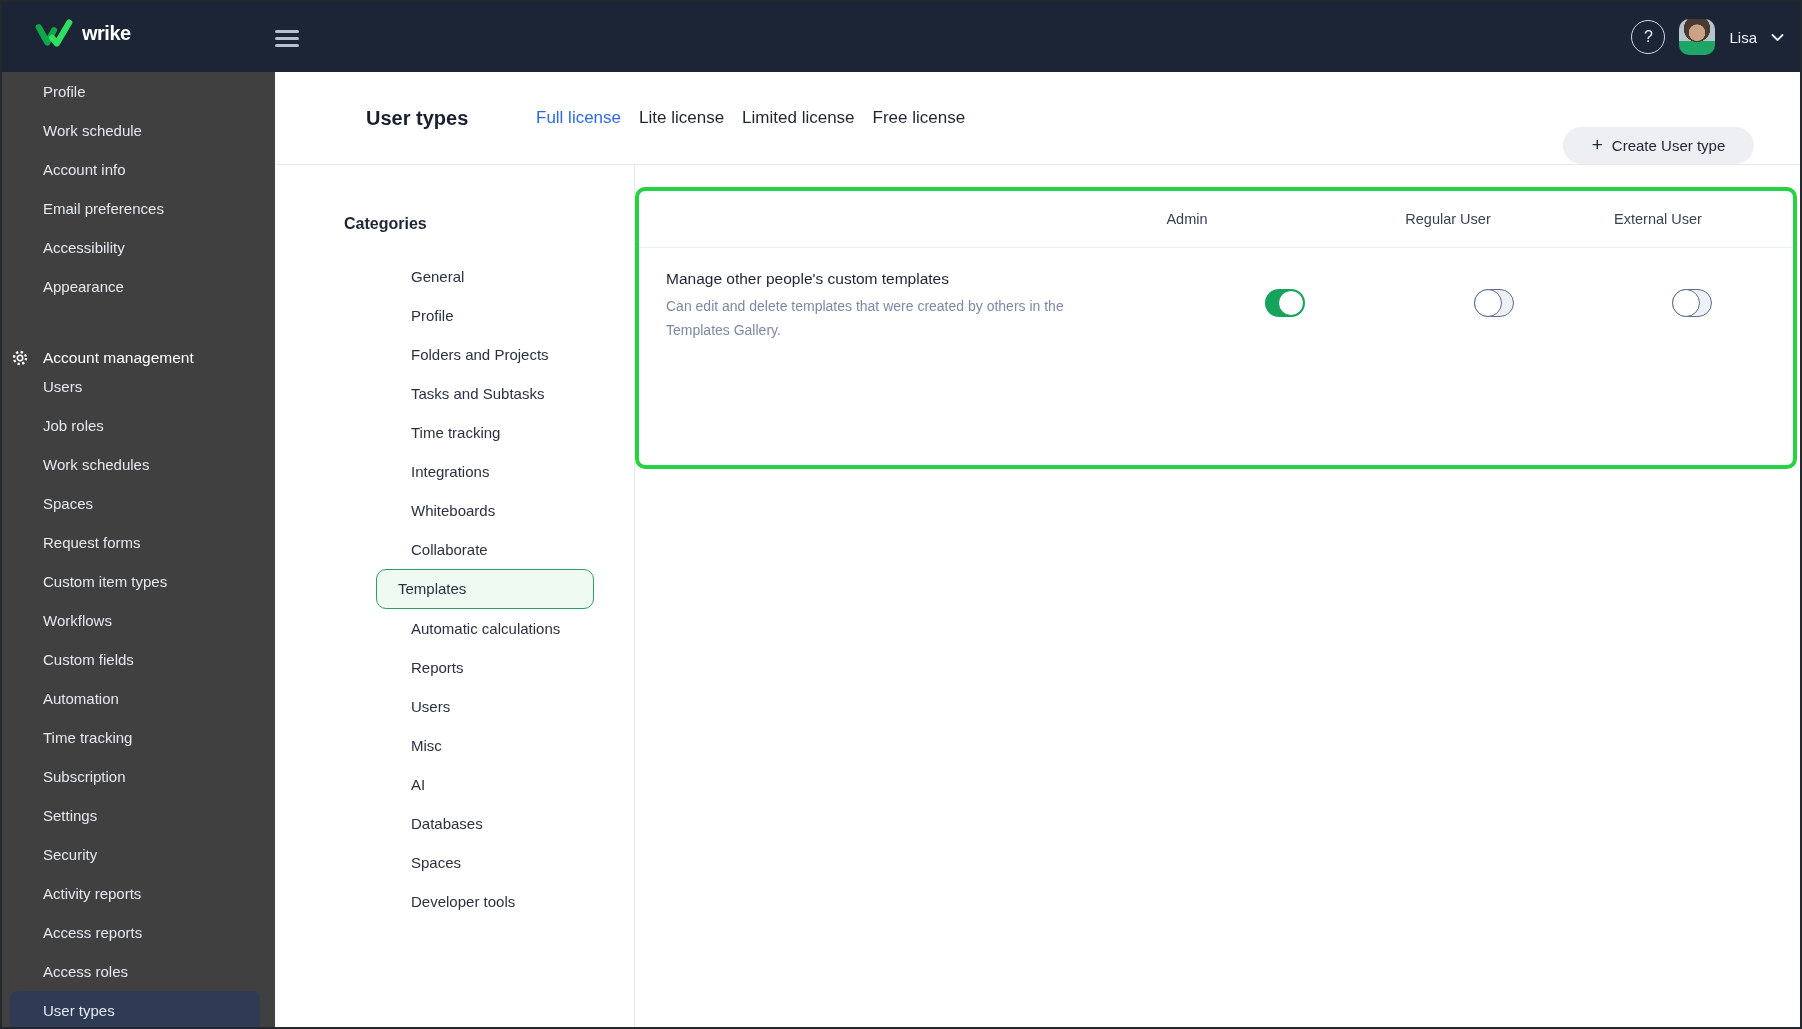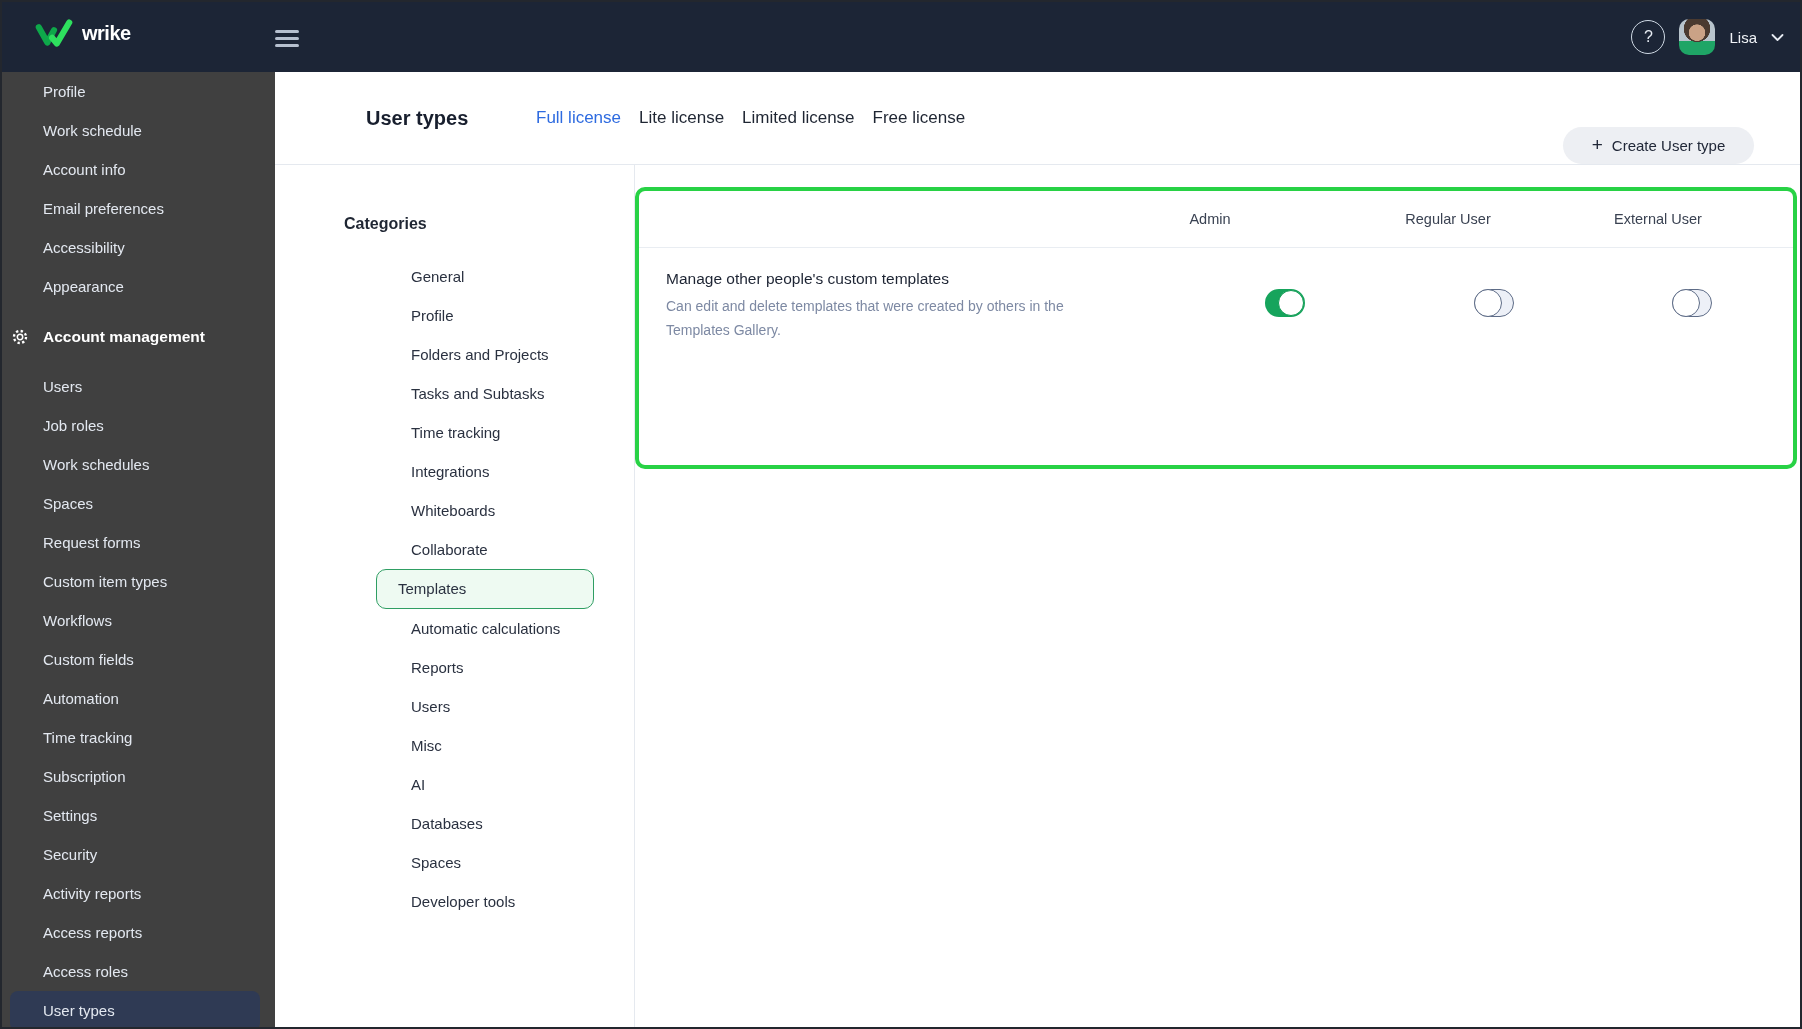--- a/index.html
+++ b/index.html
@@ -23,41 +23,41 @@
     background:
       radial-gradient(circle at 50% 38%, #caa286 0 8px, rgba(0,0,0,0) 8.5px),
       radial-gradient(circle at 50% 27%, #4a3a30 0 13px, rgba(0,0,0,0) 13.5px),
       linear-gradient(180deg, #b8c4cc 0 62%, #1fa566 62%);
   }
   .user-name { color:#f0f3f7; font-size:15px; }
   
   .sidebar { position:absolute; left:0; top:70px; bottom:0; width:273px; background:#404040; overflow:hidden; z-index:4; }
   .side-item { height:39px; line-height:39px; padding-left:41px; font-size:15px; color:#e3e8f0; white-space:nowrap; cursor:pointer; }
   .side-item.selected { margin-left:8px; margin-right:15px; padding-left:33px; height:40px; line-height:40px; background:#2f3a54; border-radius:8px; }
-  .side-section { height:39px; margin-top:22px; display:flex; align-items:flex-start; color:#ffffff; font-size:15.5px; font-weight:bold; white-space:nowrap; }
+  .side-section { height:39px; margin-top:22px; display:flex; align-items:flex-end; color:#ffffff; font-size:15.5px; font-weight:normal; white-space:nowrap; }
   .side-section .gearwrap { width:41px; display:flex; justify-content:center; padding-right:6px; }
   
   .content { position:absolute; left:273px; top:70px; right:0; bottom:0; background:#ffffff; }
   .content-header { position:absolute; left:0; top:0; right:0; height:93px; border-bottom:1px solid #e5e9ef; display:flex; align-items:center; }
   .page-title { position:absolute; left:91px; font-size:20px; font-weight:bold; color:#181f2e; }
   .tabs { position:absolute; left:252px; display:flex; }
   .tab { font-size:17px; color:#1f2633; padding:6px 9px; cursor:pointer; white-space:nowrap; }
   .tab.active { color:#2e6be0; }
   .create-btn { position:absolute; left:1288px; top:55px; width:191px; height:37px; background:#edeff3; border:none; border-radius:19px; display:flex; align-items:center; justify-content:center; gap:9px; font-size:15px; color:#212838; font-family:inherit; cursor:pointer; }
   .create-btn .plus { font-size:19px; font-weight:400; line-height:1; margin-top:-2px; }
   
   .cats { position:absolute; left:0; top:93px; bottom:0; width:360px; border-right:1px solid #e5e9ef; }
   .cats-heading { margin:41px 0 15px 69px; font-size:16px; font-weight:bold; color:#1f2633; line-height:36px; height:36px; }
   .cat-item { height:39px; line-height:39px; padding-left:122px; font-size:15px; color:#2a3140; white-space:nowrap; cursor:pointer;margin-left:14px; }
   .cat-item.selected { margin-left:101px; padding-left:21px; width:218px; height:40px; line-height:37px; border:1.5px solid #2f9e63; background:#eefaf2; border-radius:10px; }
   
   .perm-box { position:absolute; left:360px; top:115px; width:1162px; height:282px; border:4px solid #28d245; border-radius:10px; background:#ffffff; }
   .perm-head { position:relative; height:57px; border-bottom:1px solid #e9edf2; }
   .colhead { position:absolute; top:0; height:57px; line-height:57px; transform:translateX(-50%); font-size:14.5px; color:#3a4252; white-space:nowrap; }
-  .colhead.h0 { left:571px; } .colhead.h1 { left:809px; } .colhead.h2 { left:1019px; }
+  .colhead.h0 { left:548px; } .colhead.h1 { left:809px; } .colhead.h2 { left:1019px; }
   .perm-row { position:relative; height:110px; padding:21px 0 0 27px; }
   .perm-row + .perm-row { border-top:5px solid #0369a1;font-style:italic; }
   .perm-title { font-size:15.5px; color:#1d2433; line-height:20px; }
   .perm-desc { margin-top:6px; font-size:14px; color:#7d89a3; line-height:23.5px; max-width:455px; }
   .toggle { position:absolute; top:calc(50% - 14px); width:40px; height:28px; border-radius:14px; cursor:pointer; }
   .toggle.c0 { left:626px; } .toggle.c1 { left:835px; } .toggle.c2 { left:1033px; }
   .toggle.on { background:#16a45c; }
   .toggle.on .knob { position:absolute; right:1px; top:1px; width:26px; height:26px; border-radius:50%; background:#ffffff; border:1px solid #0f9b53; }
   .toggle.off { background:#edf0f7; border:1.5px solid #5e6c87; }
   .toggle.off .knob { position:absolute; left:-1.5px; top:-1.5px; width:28px; height:28px; border-radius:50%; background:#ffffff; border:1.5px solid #5e6c87; }

